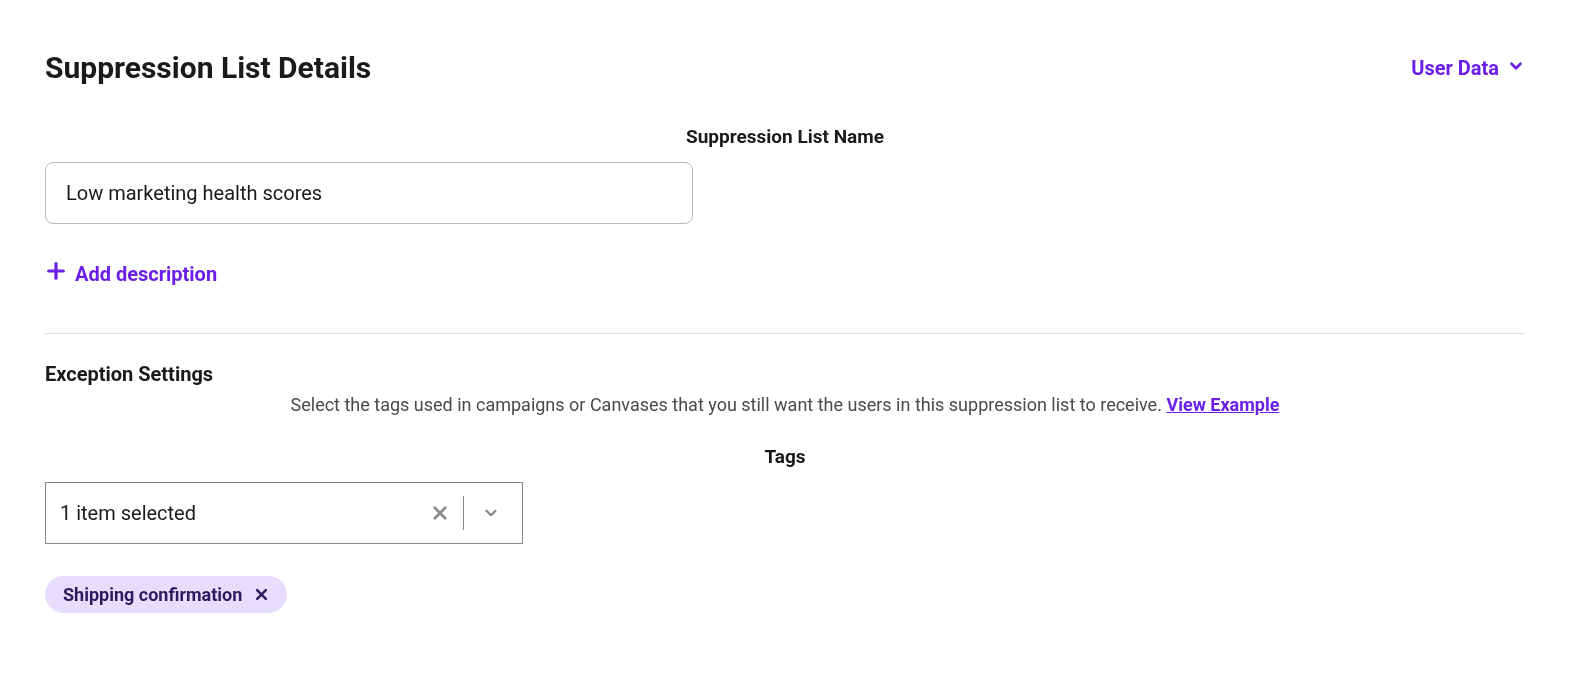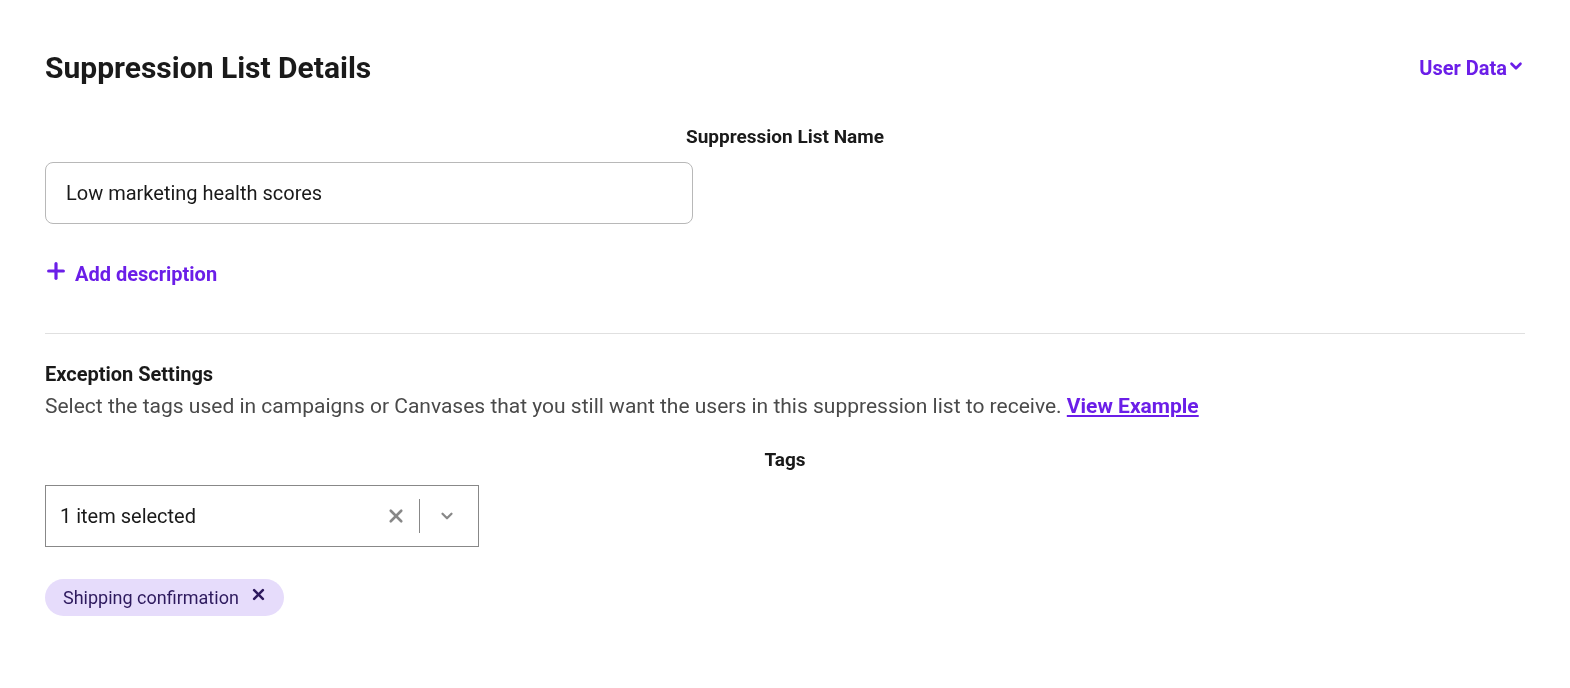--- a/index.html
+++ b/index.html
@@ -20,20 +20,21 @@
       margin-bottom: 40px;
     }
     .page-title {
       font-size: 30px;
       font-weight: 700;
       color: #1a1a1a;
     }
     .user-data-link {
       display: flex;
       align-items: center;
+      gap: 8px;
       color: #6b1ee8;
       font-size: 20px;
       font-weight: 700;
       cursor: pointer;
     }
     .user-data-link svg {
       width: 18px;
       height: 18px;
     }
     .field-label {
@@ -75,34 +76,35 @@
       margin-top: 46px;
       margin-bottom: 28px;
     }
     .section-title {
       font-size: 20px;
       font-weight: 700;
       color: #1a1a1a;
       margin-bottom: 8px;
     }
     .section-desc {
-      font-size: 21px;
+      font-size: 18px;
       color: #4a4a4a;
       margin-bottom: 30px;
+      text-align: center;
     }
     .view-example {
       color: #6b1ee8;
       font-weight: 700;
       text-decoration: underline;
       cursor: pointer;
     }
     .tags-select {
       display: flex;
       align-items: center;
-      width: 434px;
+      width: 478px;
       height: 62px;
       border: 1px solid #888;
       padding: 0 14px 0 14px;
       font-size: 20px;
       color: #1a1a1a;
       cursor: pointer;
     }
     .tags-select-text {
       flex: 1;
     }
@@ -128,28 +130,28 @@
       width: 18px;
       height: 18px;
     }
     .chips-row {
       margin-top: 32px;
       display: flex;
       gap: 10px;
     }
     .chip {
       display: flex;
-      align-items: flex-start;
+      align-items: center;
       gap: 12px;
       background: #e6dcfb;
       color: #2e1a5e;
       border-radius: 999px;
       padding: 8px 18px;
       font-size: 18px;
-      font-weight: 400;
+      font-weight: 700;
     }
     .chip-remove {
       cursor: pointer;
       display: flex;
       align-items: center;
     }
     .chip-remove svg {
       width: 15px;
       height: 15px;
     }

